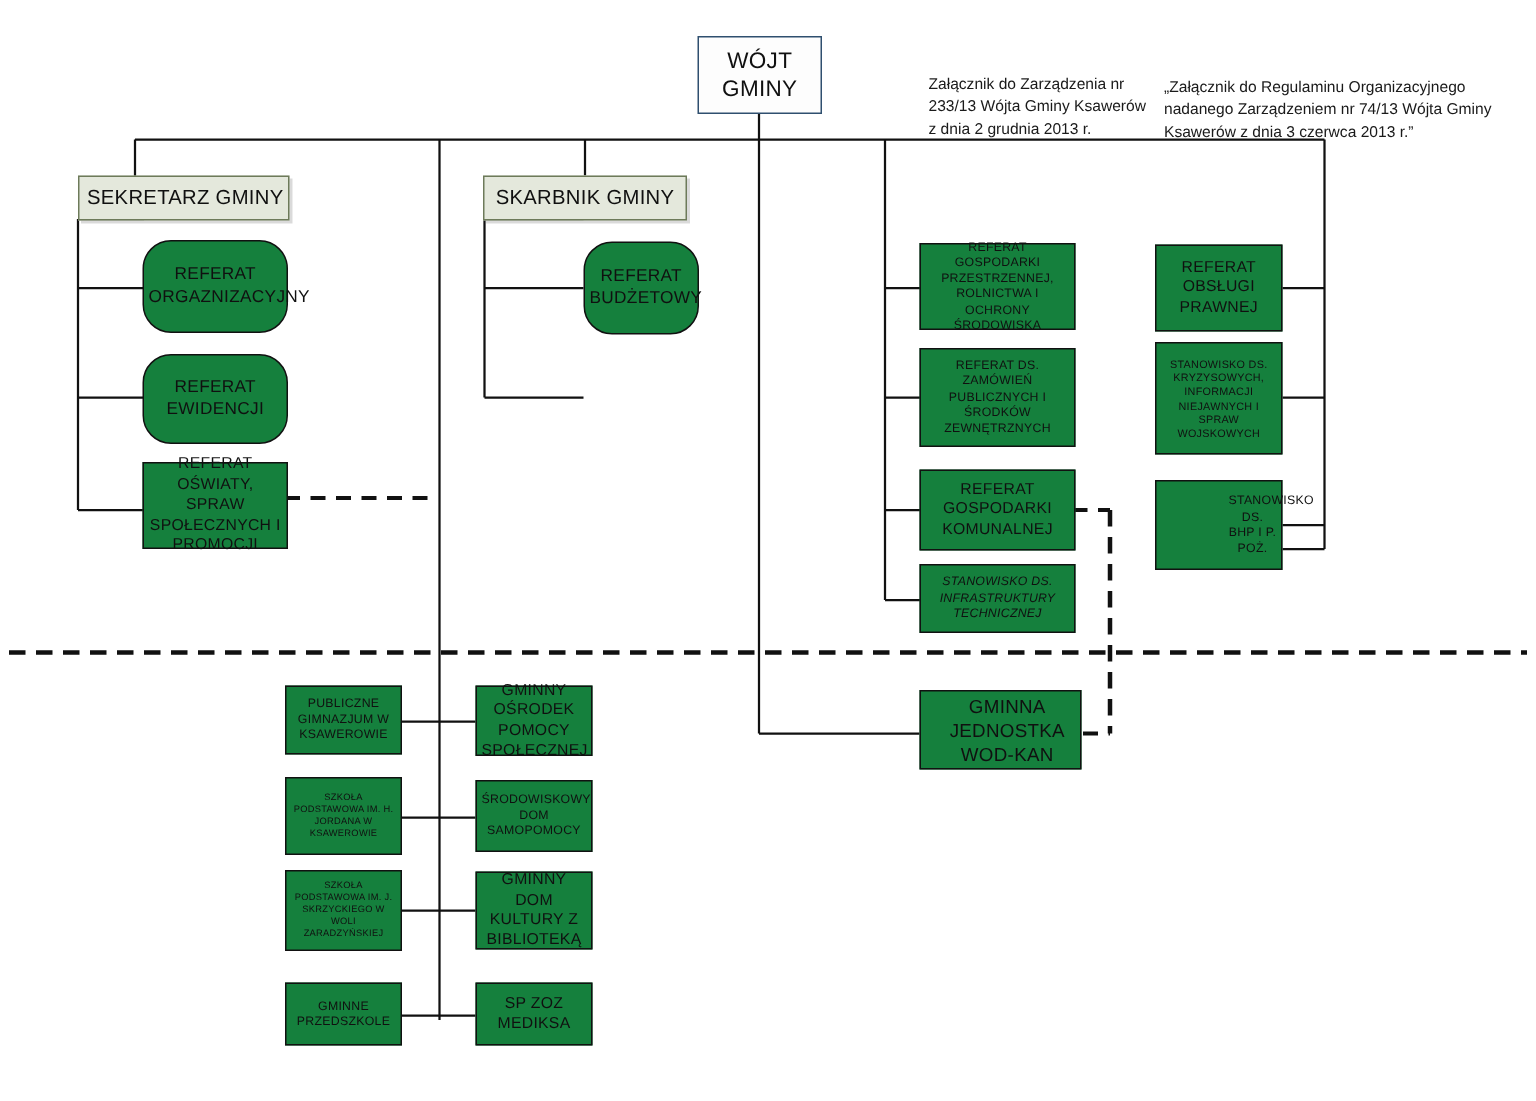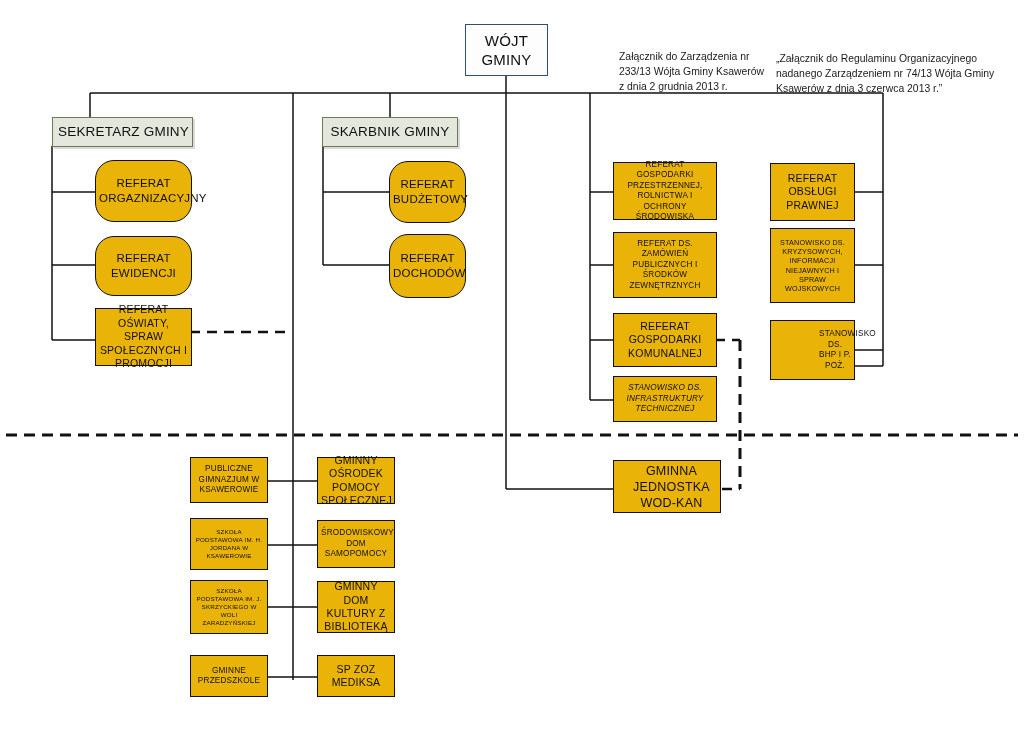--- a/index.html
+++ b/index.html
@@ -11,21 +11,21 @@
     position:relative;
     overflow:hidden;
   }
   #chart{position:absolute;left:0;top:0;width:1024px;height:734px;}
   svg.lines{position:absolute;left:0;top:0;width:1024px;height:734px;pointer-events:none;}
 
   .node{
     position:absolute;
     box-sizing:border-box;
     border:1.4px solid #111;
-    background:#eab308;
+    background:#15803d;
     display:flex;align-items:center;justify-content:center;
     text-align:center;
     line-height:1.28;
     letter-spacing:.2px;
     padding:2px 3px;
     z-index:3;
   }
   .node span{display:block;width:100%;}
 
   .top-node{
@@ -141,23 +141,20 @@
   <div class="node mid" style="left:95px;top:236px;width:97px;height:60px;">
     <span>REFERAT EWIDENCJI</span>
   </div>
   <div class="node med2" style="left:95px;top:308px;width:97px;height:58px;">
     <span>REFERAT OŚWIATY, SPRAW SPOŁECZNYCH I PROMOCJI</span>
   </div>
 
   <div class="node mid" style="left:389px;top:161px;width:77px;height:62px;">
     <span>REFERAT BUDŻETOWY</span>
   </div>
-  <div class="node mid" style="left:389px;top:234px;width:77px;height:64px;">
-    <span>REFERAT DOCHODÓW</span>
-  </div>
 
   <div class="node small" style="left:613px;top:162px;width:104px;height:58px;">
     <span>REFERAT GOSPODARKI PRZESTRZENNEJ, ROLNICTWA I OCHRONY ŚRODOWISKA</span>
   </div>
   <div class="node small" style="left:613px;top:232px;width:104px;height:66px;">
     <span>REFERAT DS. ZAMÓWIEŃ PUBLICZNYCH I ŚRODKÓW ZEWNĘTRZNYCH</span>
   </div>
   <div class="node med2" style="left:613px;top:313px;width:104px;height:54px;">
     <span>REFERAT GOSPODARKI KOMUNALNEJ</span>
   </div>

